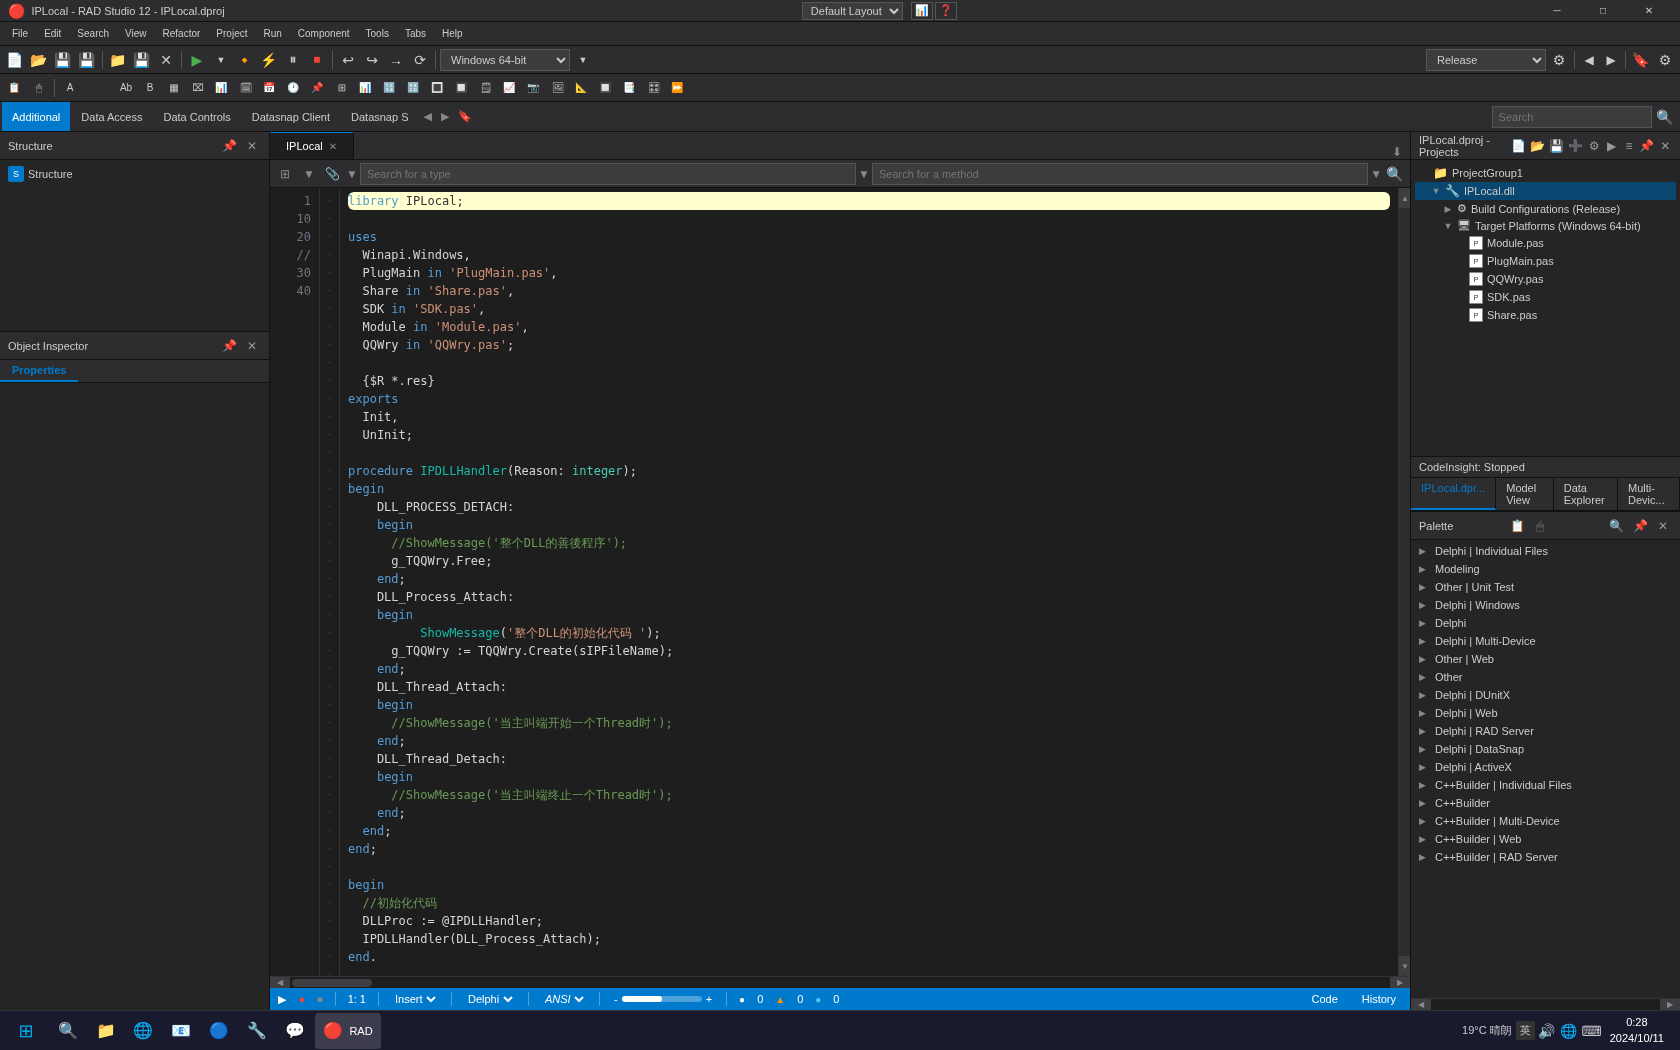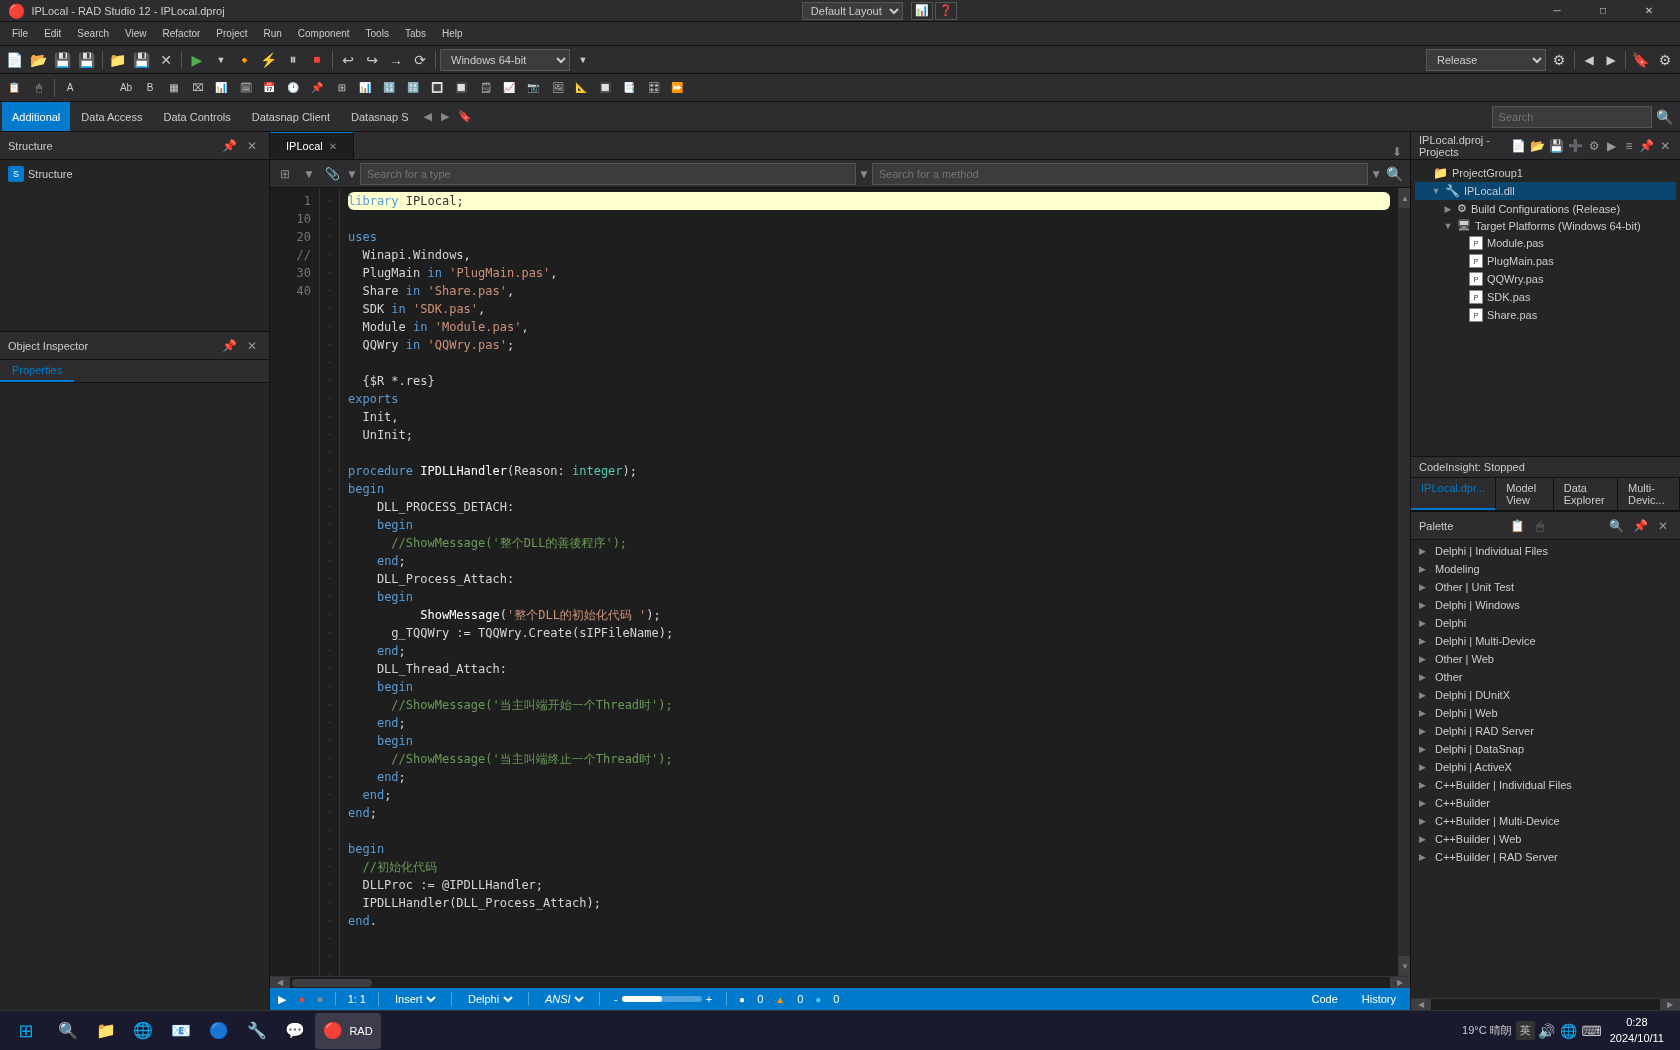--- a/index.html
+++ b/index.html
@@ -42,21 +42,21 @@
     .method-search { background: #3c3c3c; border: 1px solid #555; color: #ccc; height: 22px; padding: 0 6px; font-size: 11px; flex: 1; }
     
     #code-area { flex: 1; display: flex; overflow: hidden; }
     #line-numbers { width: 50px; background: #1e1e1e; color: #6e7681; font-family: 'Consolas', monospace; font-size: 12px; padding: 4px 0; text-align: right; padding-right: 8px; line-height: 18px; overflow: hidden; border-right: 1px solid #333; flex-shrink: 0; }
     #code-content { flex: 1; overflow: auto; padding: 4px 8px; font-family: 'Consolas', monospace; font-size: 12px; line-height: 18px; background: #1e1e1e; }
     .code-line { white-space: pre; color: #d4d4d4; min-height: 18px; }
     .kw { color: #569cd6; }
     .str { color: #ce9178; }
     .comment { color: #6a9955; }
     .type { color: #4ec9b0; }
-    .func { color: #ffffff; }
+    .func { color: #14b8a6; }
     
     
     #status-bar { background: #007acc; height: 22px; display: flex; align-items: center; padding: 0 8px; color: white; font-size: 11px; gap: 12px; }
     .status-item { display: flex; align-items: center; gap: 4px; white-space: nowrap; }
     .status-sep { width: 1px; height: 14px; background: rgba(255,255,255,0.3); }
     .zoom-ctrl { display: flex; align-items: center; gap: 2px; }
     .zoom-bar { width: 80px; height: 6px; background: rgba(255,255,255,0.3); border-radius: 3px; position: relative; }
     .zoom-fill { width: 40px; height: 6px; background: white; border-radius: 3px; }
     
     .project-tree { padding: 4px; overflow: auto; flex: 1; }
@@ -68,21 +68,21 @@
     
     .codeinsight-bar { background: #2d2d30; padding: 4px 8px; border-top: 1px solid #111; border-bottom: 1px solid #111; font-size: 11px; color: #ccc; }
     
     .project-tabs { background: #2d2d30; display: flex; border-bottom: 1px solid #111; }
     .project-tab { padding: 4px 10px; font-size: 11px; color: #ccc; cursor: pointer; border-right: 1px solid #111; }
     .project-tab.active { color: #007acc; border-bottom: 2px solid #007acc; }
     .palette-body { flex: 1; overflow: auto; padding: 2px 0; }
     .palette-item { display: flex; align-items: center; gap: 6px; padding: 3px 8px; cursor: pointer; font-size: 11px; color: #ccc; }
     .palette-expand { color: #888; font-size: 9px; width: 10px; }
     .inspector-tab { display: flex; background: #2d2d30; border-bottom: 1px solid #111; }
-    .insp-tab { padding: 4px 12px; font-size: 11px; color: #ccc; cursor: pointer; }
+    .insp-tab { padding: 4px 12px; font-size: 11px; color: #ccc; cursor: pointer; font-weight: bold; }
     .insp-tab.active { color: #007acc; border-bottom: 2px solid #007acc; }
     
     
     #taskbar { position: fixed; bottom: 0; left: 0; right: 0; height: 40px; background: #1a1a2e; display: flex; align-items: center; padding: 0 4px; gap: 2px; z-index: 100; border-top: 1px solid #333; }
     .taskbar-start { width: 44px; height: 36px; display: flex; align-items: center; justify-content: center; background: transparent; cursor: pointer; }
     .taskbar-item { height: 36px; padding: 0 8px; display: flex; align-items: center; gap: 6px; cursor: pointer; color: white; font-size: 11px; border-radius: 4px; }
     .taskbar-item.active { background: rgba(255,255,255,0.15); }
     .sys-tray { display: flex; align-items: center; gap: 4px; padding: 0 8px; color: #ccc; font-size: 11px; }
     .clock { color: white; font-size: 11px; text-align: center; line-height: 1.4; padding: 0 4px; }
     
@@ -395,30 +395,32 @@
           <div class="code-line">  {$R *.res}</div>
           <div class="code-line"><span class="kw">exports</span></div>
           <div class="code-line">  Init,</div>
           <div class="code-line">  UnInit;</div>
           <div class="code-line"></div>
           <div class="code-line"><span class="kw">procedure</span> <span class="func">IPDLLHandler</span>(Reason: <span class="type">integer</span>);</div>
           <div class="code-line"><span class="kw">begin</span></div>
           <div class="code-line">    DLL_PROCESS_DETACH:</div>
           <div class="code-line">    <span class="kw">begin</span></div>
           <div class="code-line">      <span class="comment">//ShowMessage('整个DLL的善後程序');</span></div>
+          <div class="code-line">      g_TQQWry.Free;</div>
           <div class="code-line">    <span class="kw">end</span>;</div>
           <div class="code-line">    DLL_Process_Attach:</div>
           <div class="code-line">    <span class="kw">begin</span></div>
           <div class="code-line">          <span class="func">ShowMessage</span>(<span class="str">'整个DLL的初始化代码 '</span>);</div>
           <div class="code-line">      g_TQQWry := TQQWry.Create(sIPFileName);</div>
           <div class="code-line">    <span class="kw">end</span>;</div>
           <div class="code-line">    DLL_Thread_Attach:</div>
           <div class="code-line">    <span class="kw">begin</span></div>
           <div class="code-line">      <span class="comment">//ShowMessage('当主叫端开始一个Thread时');</span></div>
           <div class="code-line">    <span class="kw">end</span>;</div>
+          <div class="code-line">    DLL_Thread_Detach:</div>
           <div class="code-line">    <span class="kw">begin</span></div>
           <div class="code-line">      <span class="comment">//ShowMessage('当主叫端终止一个Thread时');</span></div>
           <div class="code-line">    <span class="kw">end</span>;</div>
           <div class="code-line">  <span class="kw">end</span>;</div>
           <div class="code-line"><span class="kw">end</span>;</div>
           <div class="code-line"></div>
           <div class="code-line"><span class="kw">begin</span></div>
           <div class="code-line">  <span class="comment">//初始化代码</span></div>
           <div class="code-line">  DLLProc := @IPDLLHandler;</div>
           <div class="code-line">  IPDLLHandler(DLL_Process_Attach);</div>

